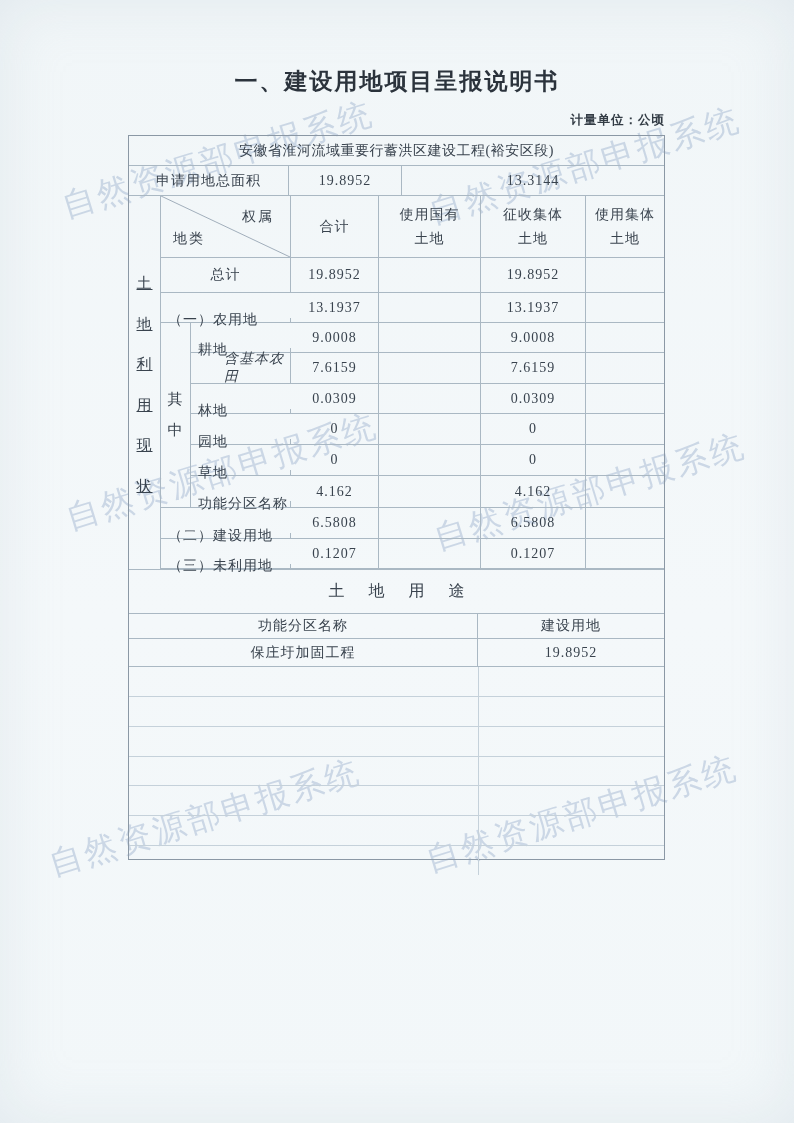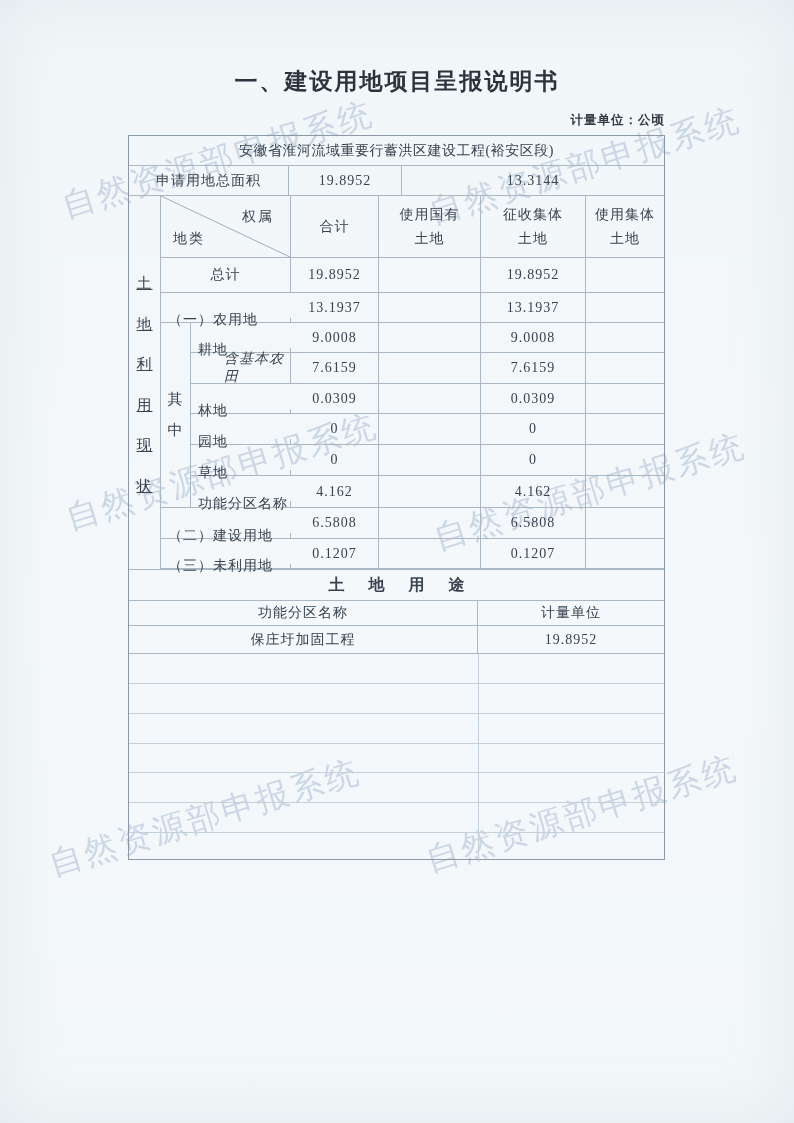--- a/index.html
+++ b/index.html
@@ -126,23 +126,23 @@
   .corner .bl{position:absolute;bottom:9px;left:12px;letter-spacing:2px;}
   .colhead{
     white-space:pre-line;
     text-align:center;
     line-height:1.65;
   }
   .lab-left{justify-content:flex-start;padding-left:7px;margin-top:25px;}
   .lab-ind{justify-content:flex-start;padding-left:33px;font-style:italic;}
   
   .purpose-header{
-    height:31px;
+    height:44px;
     display:flex;align-items:center;justify-content:center;
-    font-weight:bold;
+    font-weight:normal;
     font-size:16px;
     letter-spacing:10px;
     text-indent:10px;
     border-bottom:1px solid var(--ln);
     box-sizing:border-box;
   }
   .purpose-cols{height:25px;}
   .purpose-row{height:28px;}
   .p-name{width:349px;}
   .p-area{flex:1;}
@@ -259,21 +259,21 @@
         <div class="lg-cell" style="grid-area: 11 / 4;">0.1207</div>
         <div class="lg-cell" style="grid-area: 11 / 5;"></div>
         <div class="lg-cell" style="grid-area: 11 / 6;">0.1207</div>
         <div class="lg-cell no-br" style="grid-area: 11 / 7;"></div>
       </div>
 
     <div class="purpose-header">土 地 用 途</div>
 
     <div class="trow purpose-cols">
       <div class="tcell p-name brd-r">功能分区名称</div>
-      <div class="tcell p-area">计量单位</div>
+      <div class="tcell p-area">建设用地</div>
     </div>
 
     <div class="trow purpose-row">
       <div class="tcell p-name brd-r">保庄圩加固工程</div>
       <div class="tcell p-area">19.8952</div>
     </div>
 
     <div class="empty-rows">
         <div class="empty-row">
           <div class="empty-div"></div>

